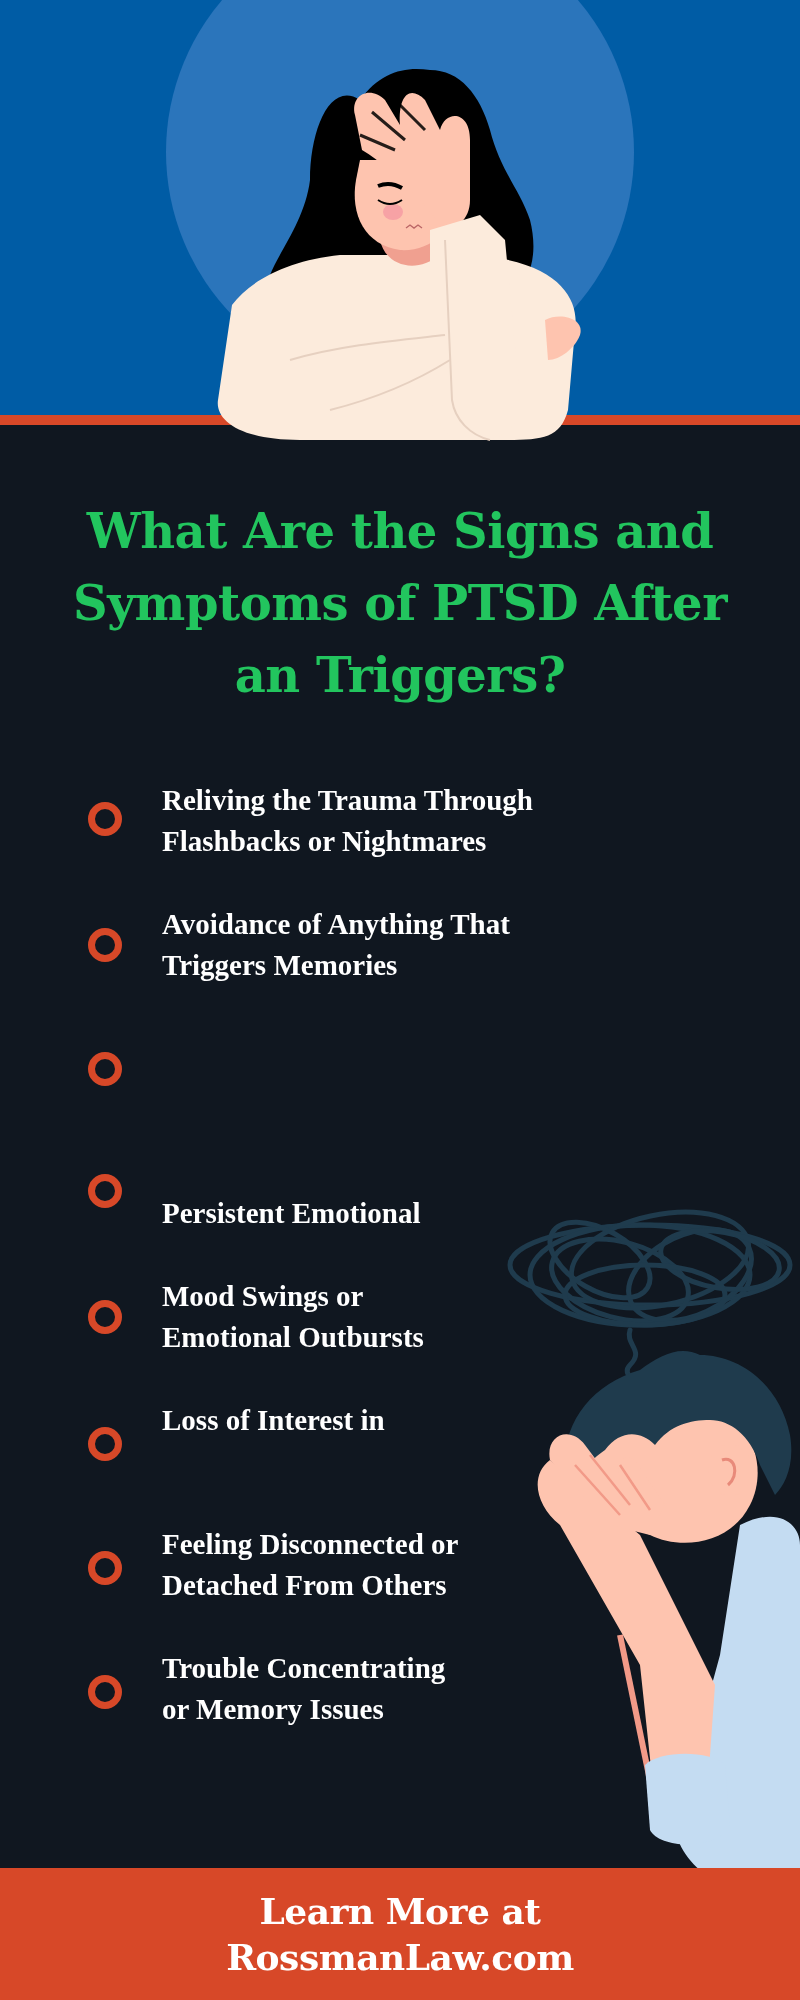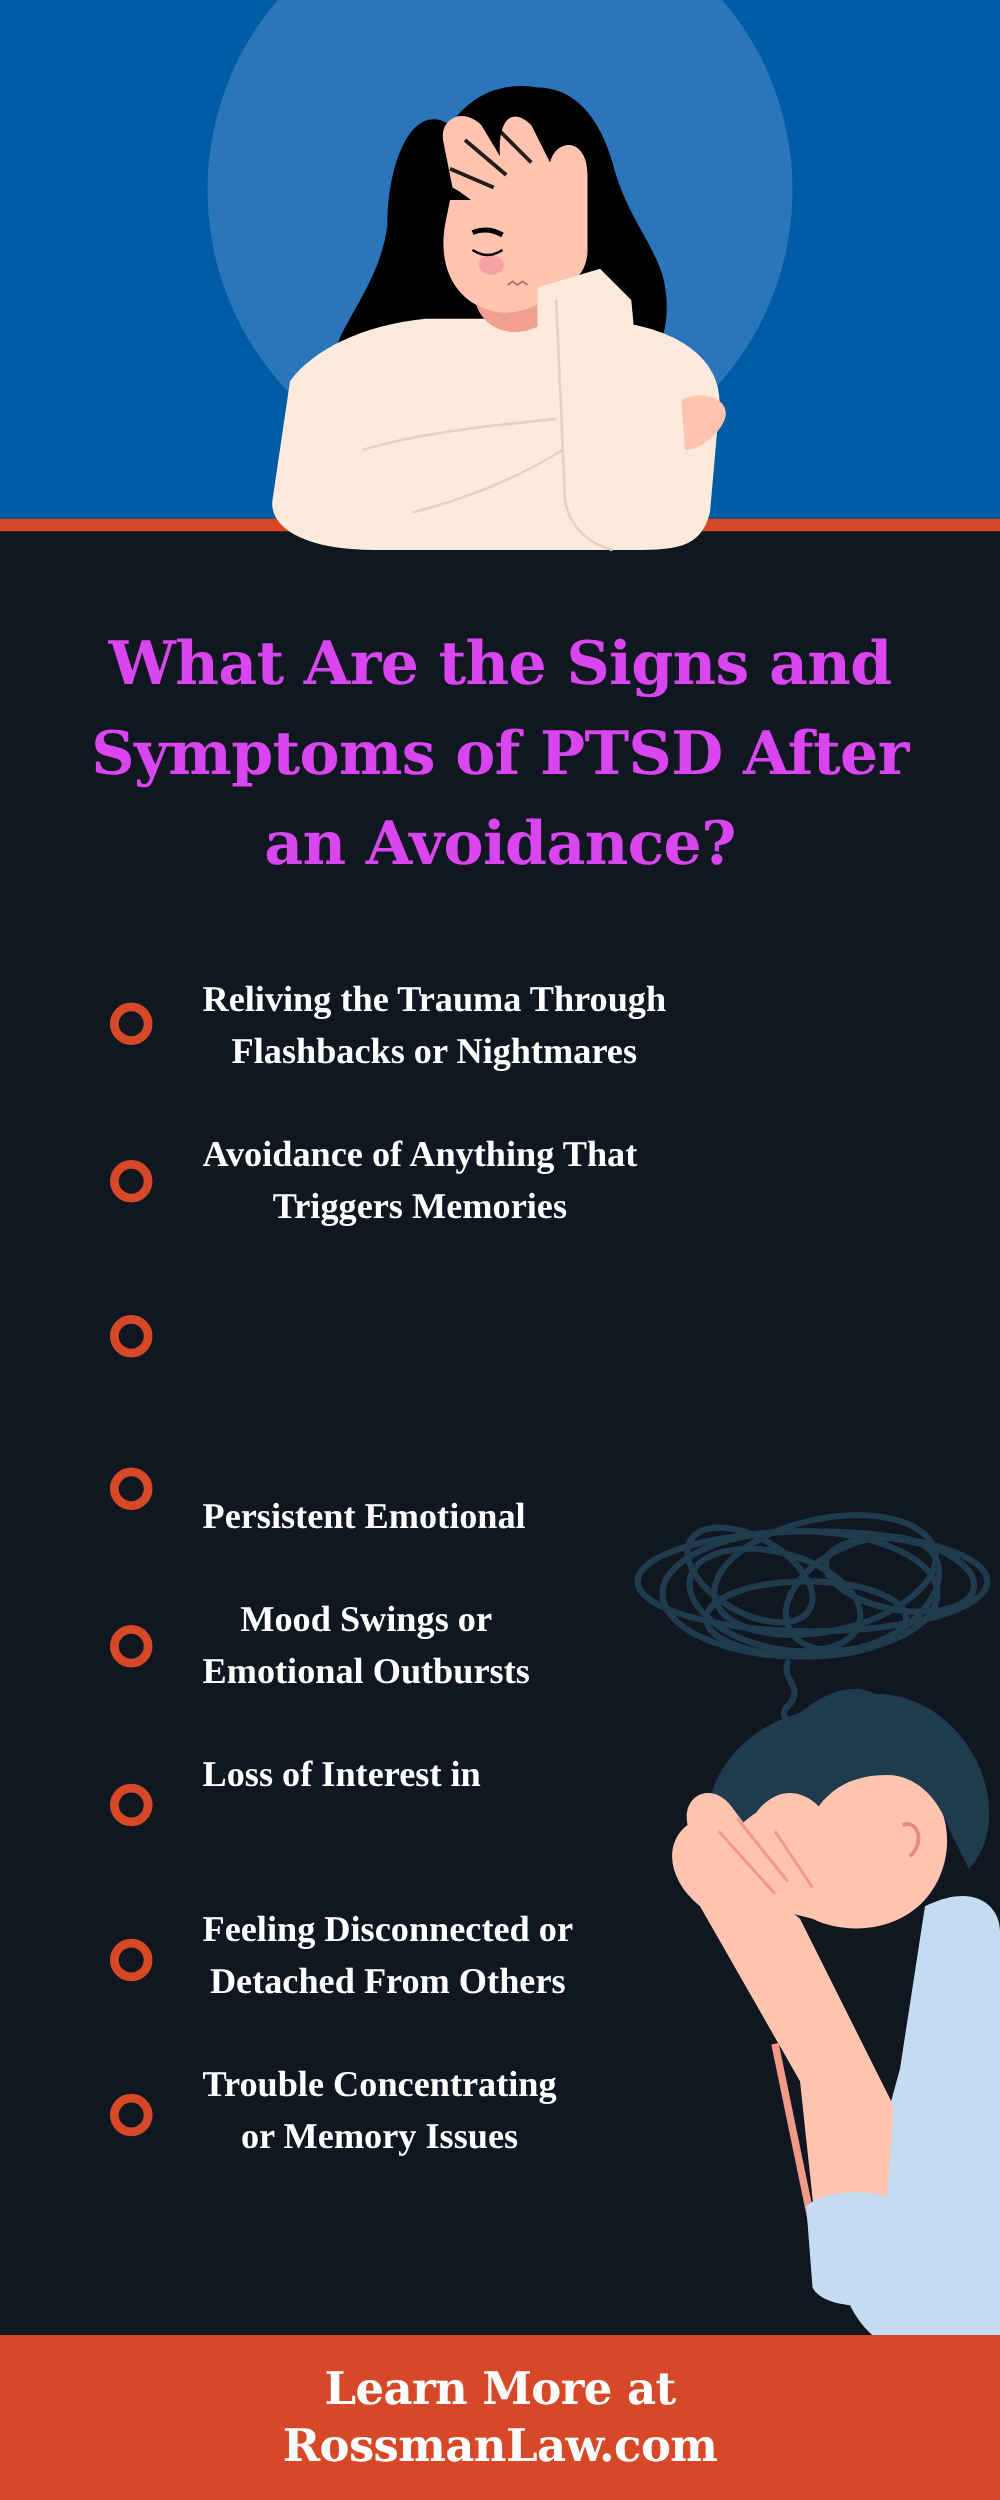--- a/index.html
+++ b/index.html
@@ -3,27 +3,27 @@
 <meta charset="utf-8">
 <style>
   html, body { margin: 0; padding: 0; }
   body { width: 800px; height: 2000px; overflow: hidden; background: #101720; font-family: "DejaVu Serif", "Liberation Serif", serif; }
   .page { position: relative; width: 800px; height: 2000px; background: #101720; overflow: hidden; }
 
   .hero { position: absolute; left: 0; top: 0; width: 800px; height: 415px; background: #005ca5; overflow: hidden; }
   .hero-stripe { position: absolute; left: 0; top: 415px; width: 800px; height: 10px; background: #d74828; }
   .hero-art { position: absolute; left: 0; top: 0; width: 800px; height: 445px; }
 
-  .title { position: absolute; left: 40px; top: 495px; width: 720px; text-align: center; color: #d946ef;
+  .title { position: absolute; left: 40px; top: 495px; width: 720px; text-align: center; color: #22c55e;
            font-family: "DejaVu Serif", "Liberation Serif", serif; font-weight: bold; font-size: 48px; line-height: 72px; letter-spacing: -0.5px; margin: 0; }
 
   .list { position: absolute; left: 0; top: 780px; width: 800px; margin: 0; padding: 0; list-style: none; }
   .item { position: absolute; left: 0; width: 620px; height: 90px; }
   .bullet { position: absolute; left: 88px; width: 34px; height: 34px; box-sizing: border-box; border: 7px solid #d74828; border-radius: 50%; }
-  .item-text { position: absolute; left: 162px; top: 0; color: #ffffff; font-family: "Liberation Serif", "DejaVu Serif", serif; font-weight: bold; font-size: 29px; line-height: 41px; white-space: nowrap; text-align: center; }
+  .item-text { position: absolute; left: 162px; top: 0; color: #ffffff; font-family: "Liberation Serif", "DejaVu Serif", serif; font-weight: bold; font-size: 29px; line-height: 41px; white-space: nowrap; }
 
   .man-art { position: absolute; left: 490px; top: 1205px; width: 310px; height: 665px; }
 
   .footer { position: absolute; left: 0; top: 1868px; width: 800px; height: 132px; background: #d74828; }
   .footer-text { position: absolute; left: 0; top: 20px; width: 800px; text-align: center; color: #ffffff;
                  font-family: "DejaVu Serif", "Liberation Serif", serif; font-weight: bold; font-size: 36px; line-height: 46px; letter-spacing: -0.5px; }
 </style>
 </head>
 <body>
 
@@ -53,21 +53,21 @@
     <path d="M445 240 L 452 400 C 455 420, 470 435, 490 440" stroke="#e6d0c0" stroke-width="2" fill="none"></path>
     <path d="M290 360 C 340 345, 400 340, 445 335" stroke="#e6d0c0" stroke-width="2" fill="none"></path>
     <path d="M330 410 C 370 400, 410 385, 450 360" stroke="#e6d0c0" stroke-width="2" fill="none"></path>
 
     <path d="M545 320 C 560 312, 585 318, 580 335 C 575 348, 560 360, 548 360 Z" fill="#fec4af"></path>
   </svg>
 
   <h1 class="title">
     <span>What Are the Signs and</span><br>
     <span>Symptoms of PTSD After</span><br>
-    <span>an Avoidance?</span>
+    <span>an Triggers?</span>
   </h1>
 
   <ul class="list">
     <li class="item" style="top:0px">
       <span class="bullet" style="top:22px"></span>
       <span class="item-text">
         <span>Reliving the Trauma Through</span><br><span>Flashbacks or Nightmares</span>
       </span>
     </li>
     <li class="item" style="top:124px">

